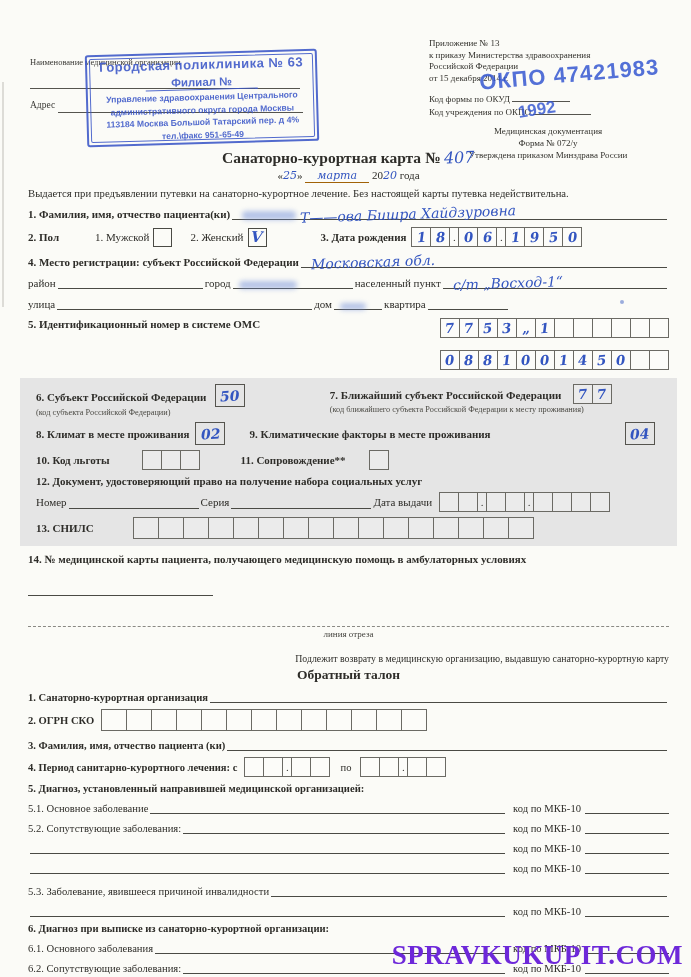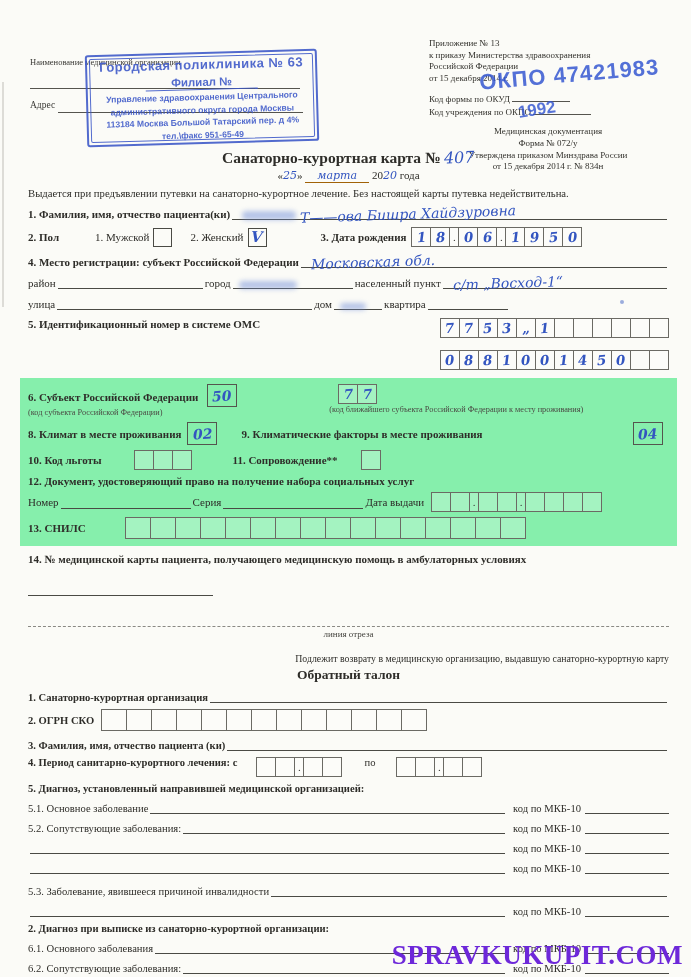--- a/index.html
+++ b/index.html
@@ -72,21 +72,21 @@
   .cell .cellhw{font-size:13.5px;font-weight:600;transform:rotate(-4deg);}
   .cell.dotcell{width:10px;}
   .cells.big .cell{width:26px;height:22px;}
   .codebox{min-width:28px;height:21px;border:1px solid #55544e;display:inline-flex;align-items:center;justify-content:center;margin:0 6px;}
   .codebox .hw{font-size:14px;font-weight:600;transform:rotate(-3deg);}
   
   .oms{display:flex;align-items:flex-start;margin-top:8px;}
   .oms .grid{margin-left:auto;}
   .oms .cells{display:flex;}
   
-  .gray{background:#86efac;margin:8px -8px 0;padding:4px 8px 7px;}
+  .gray{background:#e5e5e5;margin:8px -8px 0;padding:4px 16px 7px;}
   .gray .row{margin-top:5px;}
   .sub{font-size:8.3px;color:#4a4943;margin-top:1px;}
   
   .shortline{width:185px;border-bottom:1px solid #4a4a44;margin-top:30px;}
   .cut{border-top:1.5px dashed #8a8984;margin-top:30px;}
   .cutlabel{text-align:center;font-size:9px;color:#45443f;margin-top:2px;}
   .return-note{text-align:right;font-size:9.8px;margin-top:14px;}
   .talon-title{text-align:center;font-weight:bold;font-size:13.5px;margin-top:3px;}
   .talon{font-size:10.6px;}
   .talon .row{margin-top:6px;}
@@ -128,21 +128,20 @@
     <div>к приказу Министерства здравоохранения</div>
     <div>Российской Федерации</div>
     <div>от 15 декабря 2014 г.</div>
     <div class="gap"></div>
     <div><span>Код формы по ОКУД</span> <span class="ul"></span></div>
     <div><span>Код учреждения по ОКПО</span> <span class="ul"></span></div>
     <div class="gap"></div>
     <div class="ctr">Медицинская документация</div>
     <div class="ctr">Форма № 072/у</div>
     <div class="ctr">Утверждена приказом Минздрава России</div>
-    <div class="ctr">от 15 декабря 2014 г. № 834н</div>
   </div>
 
   <div class="okpo-stamp">ОКПО 47421983</div>
   <div class="okpo-stamp2">1992</div>
 
   <div class="speck" style="left:620px;top:300px;width:4px;height:4px;"></div>
   <div class="speck" style="left:336px;top:424px;width:4px;height:3px;"></div>
   <div class="speck" style="left:352px;top:447px;width:5px;height:3px;"></div>
   <div class="speck" style="left:300px;top:520px;width:4px;height:4px;"></div>
   <div class="speck" style="left:565px;top:390px;width:3px;height:3px;"></div>
@@ -330,20 +329,21 @@
       <div class="gray">
         <div class="row" style="margin-top:2px;align-items:flex-start;">
           <div style="flex:0 0 47%;">
             <span class="b">6. Субъект Российской Федерации</span>
             <span class="codebox">
                 <span class="hw">50</span>
               </span>
             <div class="sub">(код субъекта Российской Федерации)</div>
           </div>
           <div style="flex:1;">
+            <span class="b">7. Ближайший субъект Российской Федерации</span>
             <span class="cells" style="margin-left:10px;">
                 <span class="cell">
                   <span class="hw cellhw">7</span>
                 </span>
                 <span class="cell">
                   <span class="hw cellhw">7</span>
                 </span>
               </span>
             <div class="sub">(код ближайшего субъекта Российской Федерации к месту проживания)</div>
           </div>
@@ -532,21 +532,21 @@
               </span>
               <span class="cell">
                 <span class=""></span>
               </span>
             </span>
         </div>
         <div class="row">
           <span class="b">3. Фамилия, имя, отчество пациента (ки)</span>
           <span class="fill"></span>
         </div>
-        <div class="row" style="align-items:flex-start;gap:12px;">
+        <div class="row" style="align-items:center;">
           <span class="b">4. Период санитарно-курортного лечения: с</span>
           <span class="cells" style="margin-left:8px;">
               <span class="cell">
                 <span class=""></span>
               </span>
               <span class="cell">
                 <span class=""></span>
               </span>
               <span class="cell dotcell">
                 <span class="dot">.</span>
@@ -607,21 +607,21 @@
           <span>5.3. Заболевание, явившееся причиной инвалидности</span>
           <span class="fill"></span>
         </div>
         <div class="row">
           <span class="fill"></span>
           <span class="mkb">код по МКБ-10</span>
           <span class="mkb-ul"></span>
         </div>
 
         <div class="row heading">
-          <span class="b">2. Диагноз при выписке из санаторно-курортной организации:</span>
+          <span class="b">6. Диагноз при выписке из санаторно-курортной организации:</span>
         </div>
         <div class="row">
           <span>6.1. Основного заболевания</span>
           <span class="fill"></span>
           <span class="mkb">код по МКБ-10</span>
           <span class="mkb-ul"></span>
         </div>
         <div class="row">
           <span>6.2. Сопутствующие заболевания:</span>
           <span class="fill"></span>

